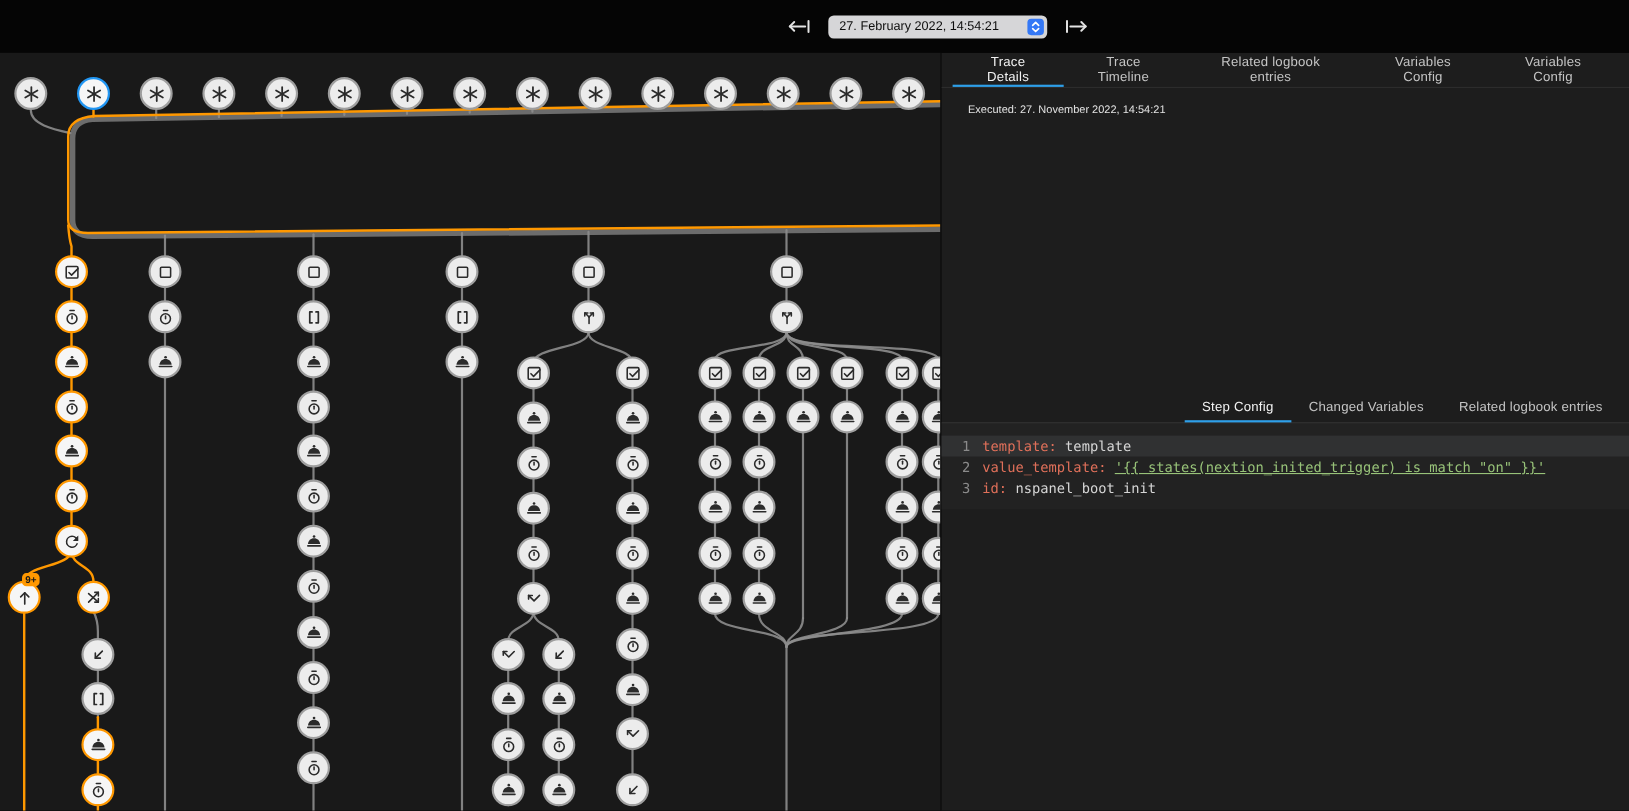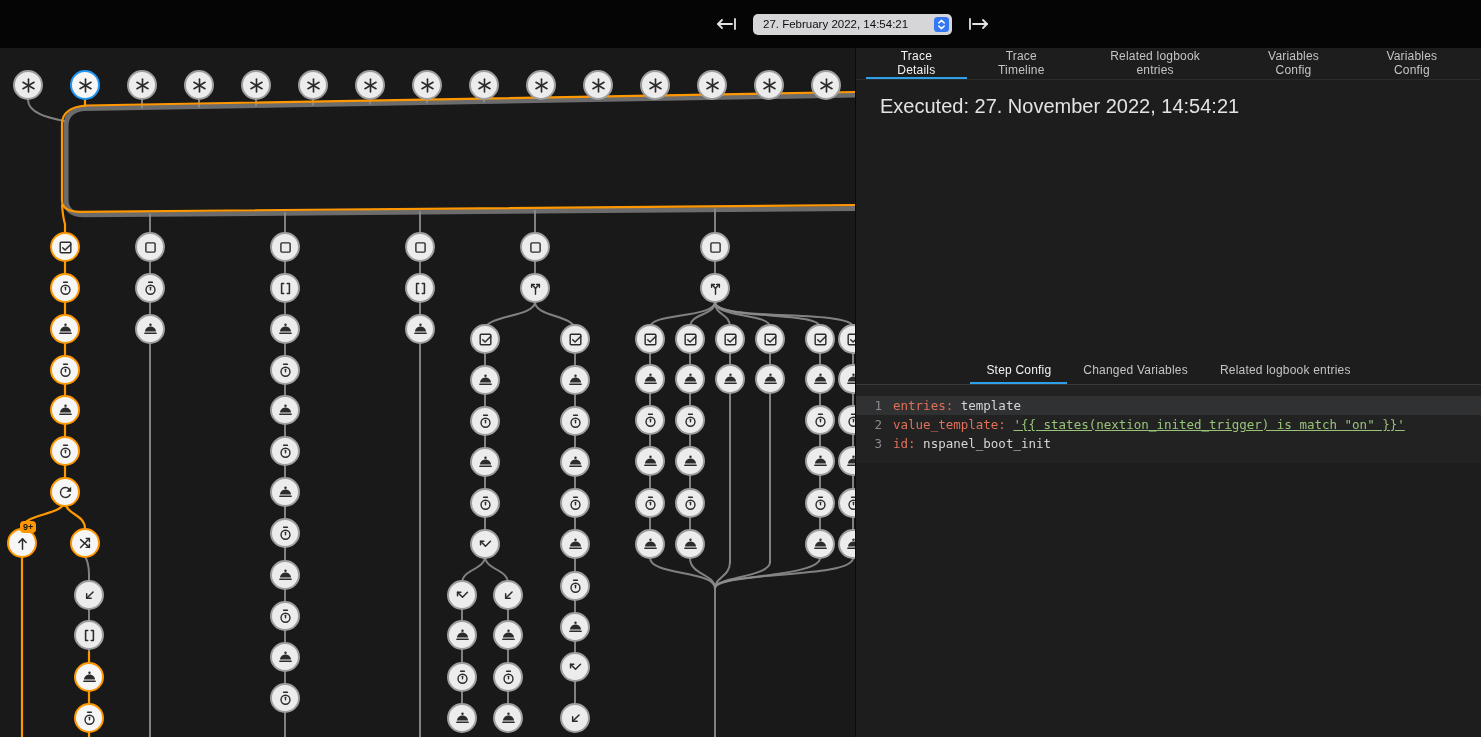--- a/index.html
+++ b/index.html
@@ -29,26 +29,26 @@
   .node.act{border-color:var(--executed-path,#ff9800);background:#f6f6f6;}
   .node.sel{border-color:var(--selected-ring,#2196f3);background:#f6f6f6;}
   .nbadge{position:absolute;top:-9px;left:11px;background:var(--executed-path,#ff9800);color:#181818;
       font-weight:bold;font-size:9px;line-height:12px;padding:0 3px;border-radius:4px;text-align:center;}
 
   
   .panel{position:absolute;top:48px;left:855px;right:0;bottom:0;background:#1d1d1d;
       border-left:1px solid #0a0a0a;display:flex;flex-direction:column;z-index:4;}
   .tabbar{display:flex;align-items:stretch;height:31px;border-bottom:1px solid #2c2c2c;flex:0 0 auto;}
   #tabs1{justify-content:space-between;padding:0 10px;}
-  #tabs2{justify-content:center;height:27px;border-bottom:1px solid #3a3a3a;padding:0 8px;}
+  #tabs2{justify-content:flex-end;height:27px;border-bottom:1px solid #3a3a3a;padding:0 8px;}
   .tab{background:none;border:none;border-bottom:2px solid transparent;color:#c4c4c4;
       font-size:12px;letter-spacing:.2px;padding:0 14px;cursor:pointer;font-family:inherit;}
   .tab.active{color:#f2f2f2;border-bottom-color:var(--tab-accent,#2e9fe8);}
   #tabs2 .tab{padding:0 16px;}
-  .details-body{height:277px;box-sizing:border-box;padding:15px 24px;font-size:20px;color:#e3e3e3;}
+  .details-body{height:277px;box-sizing:border-box;padding:15px 24px;font-size:10px;color:#e3e3e3;}
   .codeblock{font-family:"DejaVu Sans Mono","Liberation Mono",monospace;font-size:12.5px;
       background:#222222;padding:11px 0 10px;flex:0 0 auto;}
   .code-line{display:flex;line-height:19px;}
   .code-line.active{background:#303132;}
   .gutter{flex:0 0 20px;width:20px;text-align:right;color:#8b8b8b;padding-left:6px;}
   .src{padding-left:11px;white-space:pre;}
   .tok-key{color:var(--code-key,#e0705a);}
   .tok-string{color:var(--code-string,#98c379);text-decoration:underline;}
   .tok-plain{color:var(--code-plain,#d6d6d6);}
 </style>
@@ -1054,21 +1054,21 @@
     <div>Executed: 27. November 2022, 14:54:21</div>
   </div>
   <nav class="tabbar" id="tabs2">
       <button class="tab active">Step Config</button>
       <button class="tab">Changed Variables</button>
       <button class="tab">Related logbook entries</button>
     </nav>
   <div class="codeblock" id="code">
       <div class="code-line active">
         <span class="gutter">1</span>
-        <span class="src"><span class="tok-key">entries:</span><span class="tok-plain"> template</span></span>
+        <span class="src"><span class="tok-key">template:</span><span class="tok-plain"> template</span></span>
       </div>
       <div class="code-line">
         <span class="gutter">2</span>
         <span class="src"><span class="tok-key">value_template:</span><span class="tok-plain"> </span><span class="tok-string">'{{ states(nextion_inited_trigger) is match "on" }}'</span></span>
       </div>
       <div class="code-line">
         <span class="gutter">3</span>
         <span class="src"><span class="tok-key">id:</span><span class="tok-plain"> nspanel_boot_init</span></span>
       </div>
     </div>

